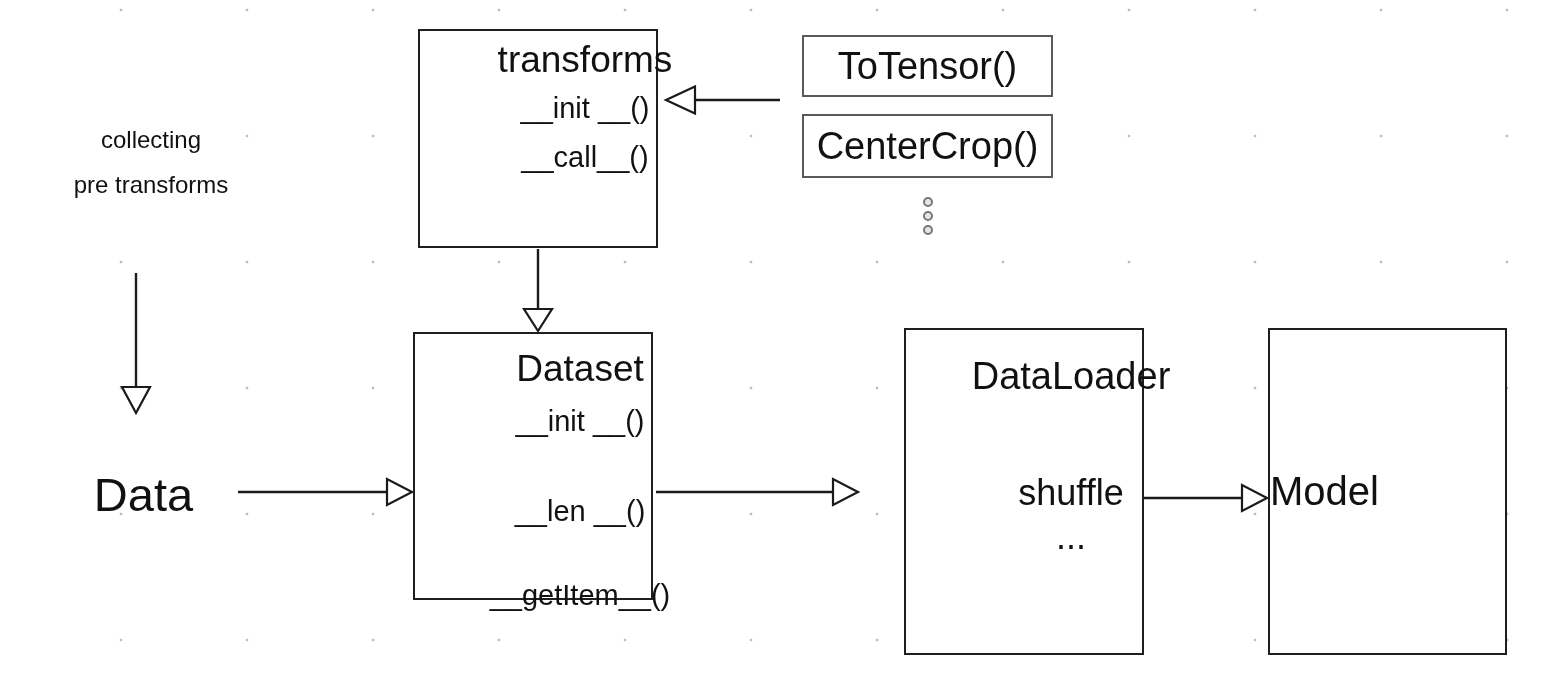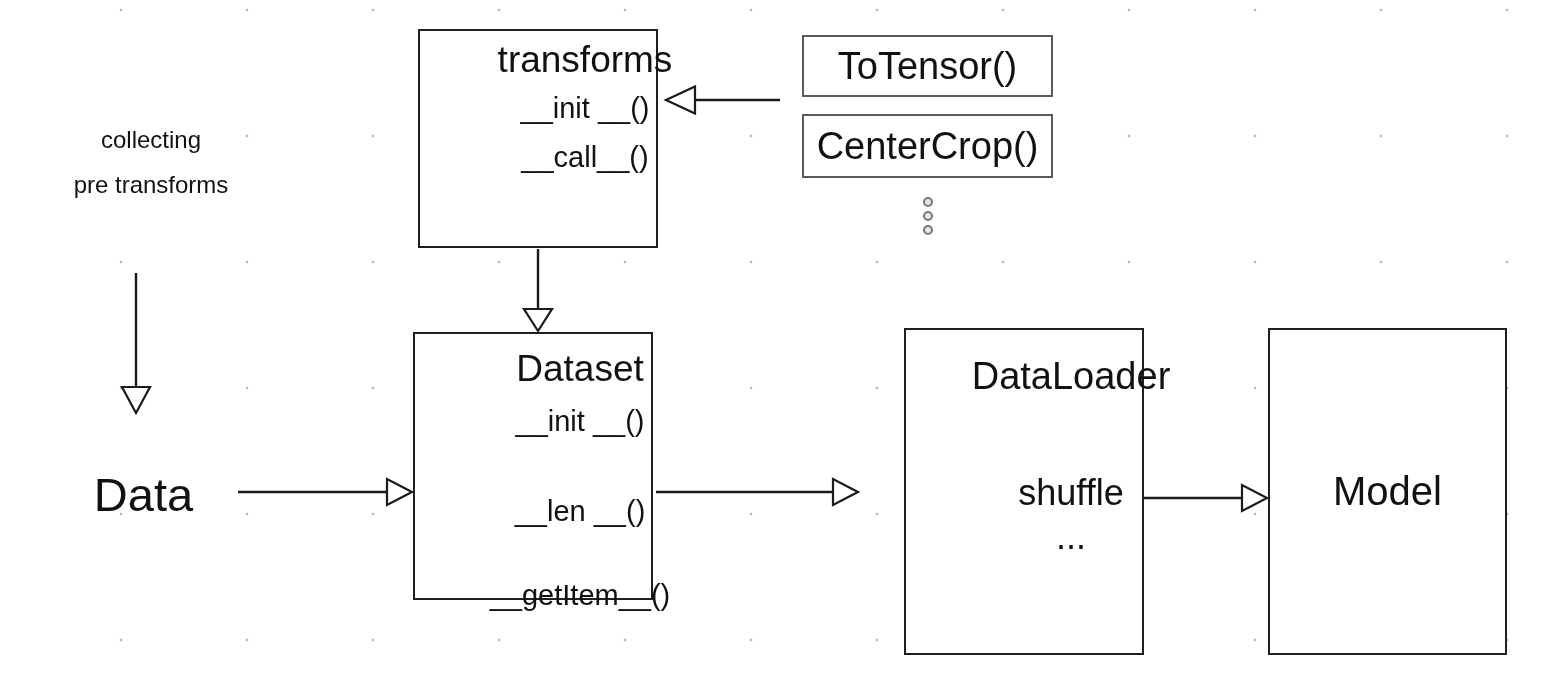--- a/index.html
+++ b/index.html
@@ -80,21 +80,21 @@
   
   .dataloader-box { left: 860px; top: 328px; width: 240px; height: 327px; margin-left: 44px; }
   .dataloader-box .t-title { top: 25px; font-size: 38px; }
   .dataloader-box .p0 { top: 95px; }
   .dataloader-box .p1 { top: 142px; }
   .dataloader-box .p2 { top: 186px; }
 
   
   .model-box {
     left: 1268px; top: 328px; width: 239px; height: 327px;
-    display: flex; align-items: center; justify-content: center;
+    display: flex; align-items: center; 
     font-size: 40px;
   }
 
   .totensor-box   { left: 802px; top: 35px;  width: 251px; height: 62px; }
   .centercrop-box { left: 802px; top: 114px; width: 251px; height: 64px; }
 
   .ellipsis {
     position: absolute;
     left: 923px; top: 197px;
     display: flex; flex-direction: column; gap: 4px;

